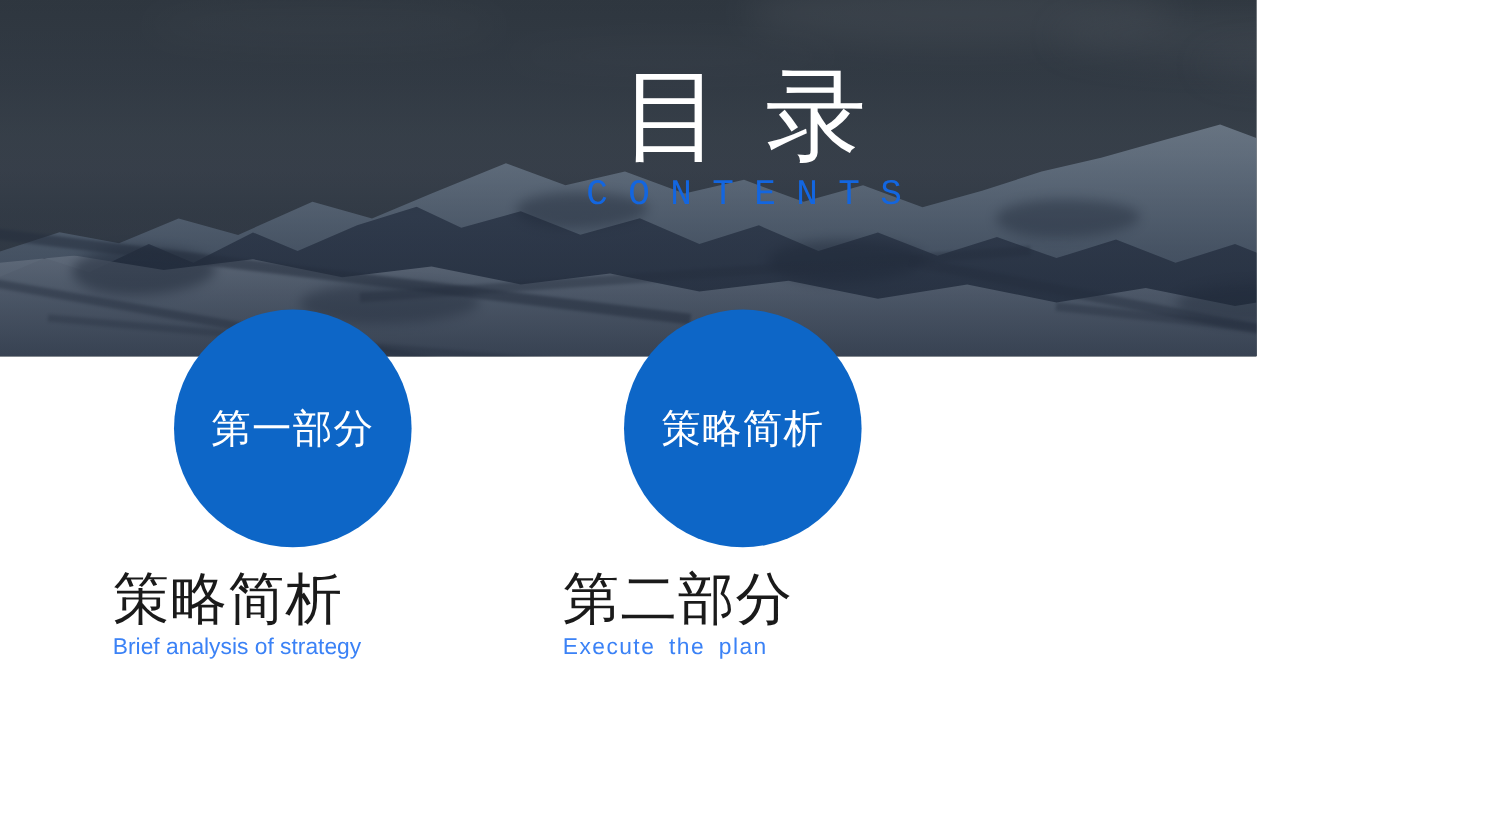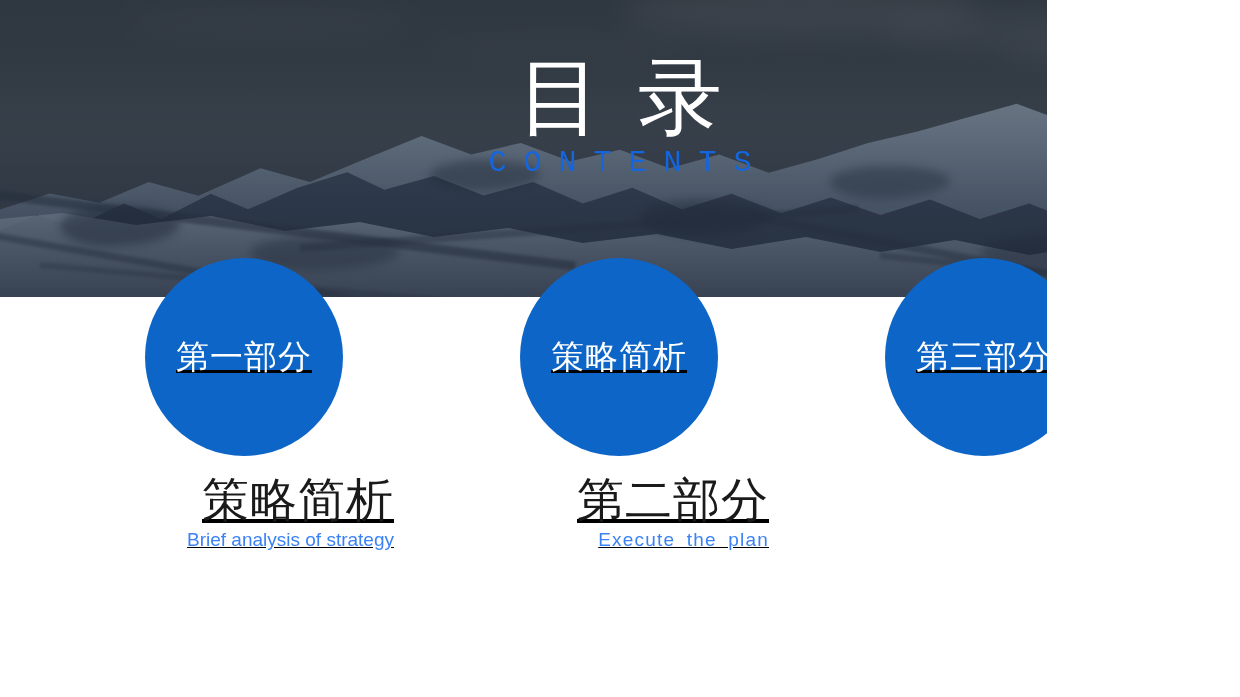--- a/index.html
+++ b/index.html
@@ -201,22 +201,21 @@
     left: 0;
     top: 0;
     width: 1240px;
     height: 697px;
     z-index: 6;
   }
   .column {
     position: absolute;
     top: 258px;
     width: 300px;
-    text-align: right;
-    text-decoration: underline;
+    text-align: left;
   }
   .column.col1 { left: 94px; }
   .column.col2 { left: 469px; }
   .column.col3 { left: 834px; }
 
   .circle {
     width: 198px;
     height: 198px;
     margin: 0 auto;
     border-radius: 50%;
@@ -315,19 +314,16 @@
       <div class="circle">
         <span class="circle-label">策略简析</span>
       </div>
       <div class="caption">
         <div class="caption-cn">第二部分</div>
         <div class="caption-en spaced">Execute  the  plan</div>
       </div>
     </div>
 
     <div class="column col3">
-      <div class="circle">
-        <span class="circle-label">第三部分</span>
-      </div>
     </div>
 
   </div>
 </div>
 
 </body></html>

